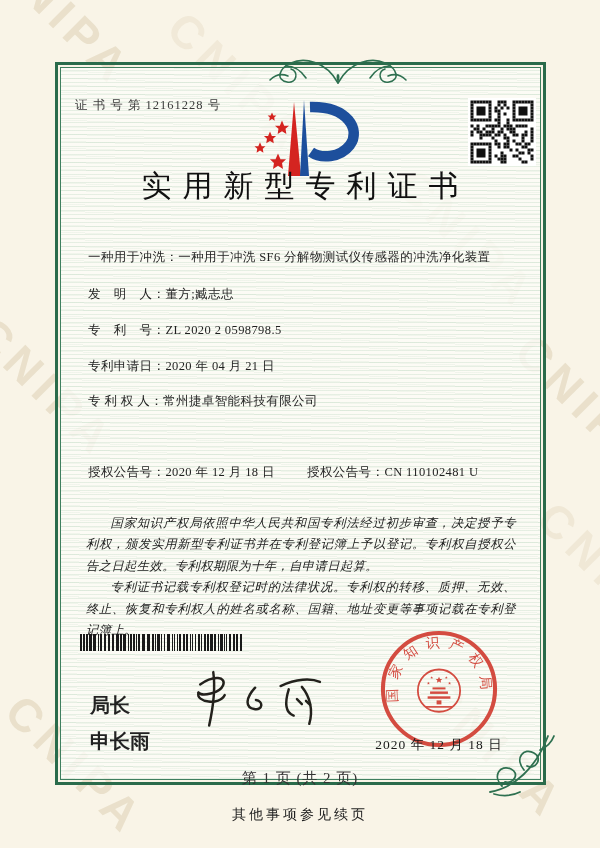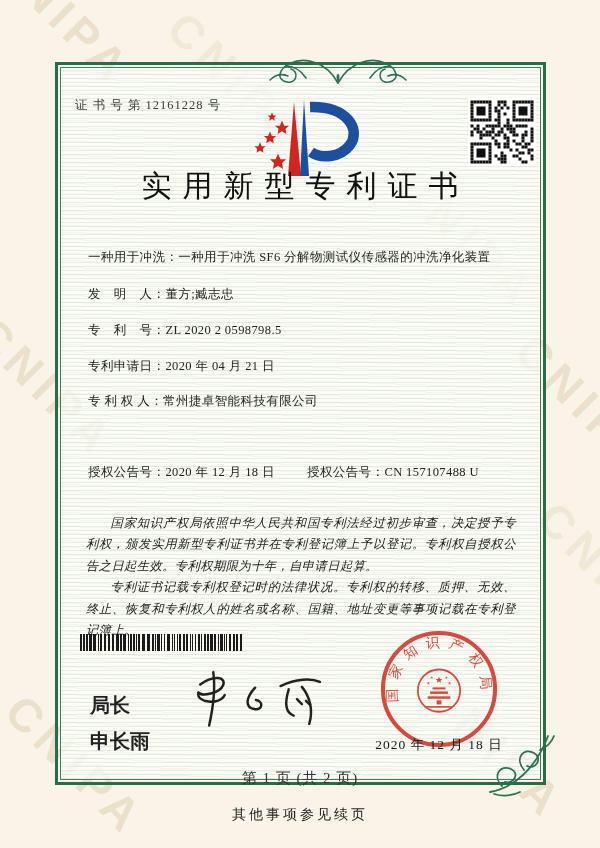--- a/index.html
+++ b/index.html
@@ -304,21 +304,21 @@
     <div class="field" style="top:358px">
       <span class="flabel">专利申请日：</span><span>2020 年 04 月 21 日</span>
     </div>
     <div class="field" style="top:393px">
       <span class="flabel">专 利 权 人：</span><span>常州捷卓智能科技有限公司</span>
     </div>
     <div class="field" style="top:464px">
       <span class="flabel">授权公告号：</span><span>2020 年 12 月 18 日</span>
     </div>
     <div class="field" style="top:464px;left:307px">
-      <span class="flabel">授权公告号：</span><span>CN 157107488 U</span>
+      <span class="flabel">授权公告号：</span><span>CN 110102481 U</span>
     </div>
 
     <div class="paras">
       <p>国家知识产权局依照中华人民共和国专利法经过初步审查，决定授予专利权，颁发实用新型专利证书并在专利登记簿上予以登记。专利权自授权公告之日起生效。专利权期限为十年，自申请日起算。</p>
       <p>专利证书记载专利权登记时的法律状况。专利权的转移、质押、无效、终止、恢复和专利权人的姓名或名称、国籍、地址变更等事项记载在专利登记簿上。</p>
     </div>
 
     <svg class="barcode" width="168" height="17" viewBox="0 0 168 17">
       <g id="bc-g" fill="#1a1a1a">
           <rect x="0" y="0" width="2" height="17"></rect>

